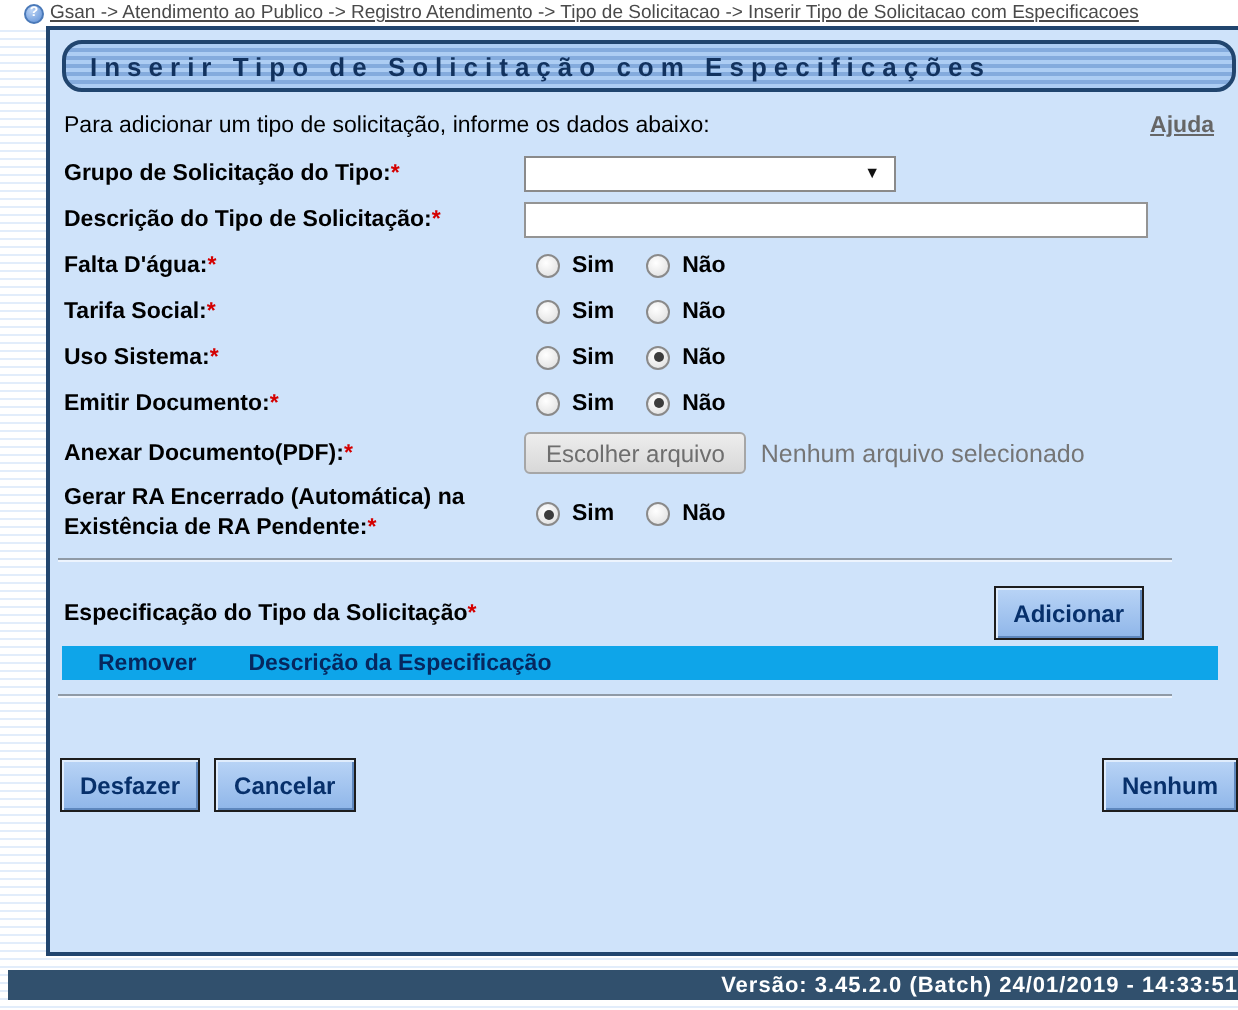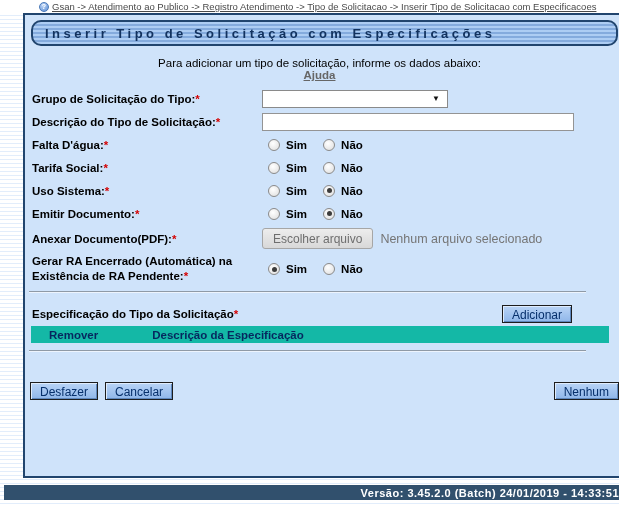--- a/index.html
+++ b/index.html
@@ -4,21 +4,21 @@
 <style>
   html,body{margin:0;padding:0;}
   body{
     width:619px;height:505px;overflow:hidden;position:relative;
     font-family:"Liberation Sans",sans-serif;
     background:repeating-linear-gradient(to bottom,#ffffff 0 3px,#e2edfb 3px 4px);
   }
   
   .breadcrumb-bar{
     position:absolute;top:0;left:0;width:619px;height:13px;background:#ffffff;
-    display:flex;align-items:center;padding-left:39px;box-sizing:border-box;
+    display:flex;align-items:center;padding-left:12px;box-sizing:border-box;
     font-size:9.5px;color:#4a4a4a;white-space:nowrap;overflow:hidden;
   }
   .help-ball{
     width:10px;height:10px;border-radius:50%;flex:0 0 10px;
     background:radial-gradient(circle at 35% 30%,#bcd4f5,#5d8fd6);
     border:1px solid #4a79b8;color:#fff;font-size:7px;font-weight:bold;
     display:flex;align-items:center;justify-content:center;margin-right:3px;box-sizing:border-box;
   }
   .crumb-text{text-decoration:underline;}
   
@@ -28,21 +28,21 @@
   }
   .title-bar{
     margin:5px 6px 0 6px;height:26px;box-sizing:border-box;
     border:2px solid #21456e;border-radius:10px;
     background:repeating-linear-gradient(to bottom,#adcdf3 0 2px,#84abdd 2px 4px);
     display:flex;align-items:center;padding-left:12px;
     color:#12325e;font-weight:bold;font-size:13px;letter-spacing:3.5px;
   }
   .instruction-row{
     display:flex;justify-content:space-between;align-items:center;
-    margin:11px 17px 0 7px;font-size:11.5px;color:#000;flex-direction:column;
+    margin:11px 17px 0 7px;font-size:11.5px;color:#000;
   }
   .help-link{color:#666;font-weight:bold;text-decoration:underline;cursor:pointer;}
   
   .form-area{margin:6px 0 0 7px;}
   .form-row{display:flex;align-items:center;min-height:23px;font-size:11.5px;}
   .form-label{width:230px;font-weight:bold;color:#000;flex:0 0 230px;}
   .req{color:#d40000;font-weight:bold;}
   .text-input{
     width:312px;height:18px;box-sizing:border-box;border:1px solid #949494;
     background:#fff;font-size:11px;font-family:"Liberation Sans",sans-serif;padding:1px 3px;
@@ -77,26 +77,26 @@
   
   .spec-header-row{
     display:flex;justify-content:space-between;align-items:center;
     margin:12px 52px 0 7px;font-size:11.5px;
   }
   .spec-label{font-weight:bold;color:#000;}
   .gsan-button{
     background:linear-gradient(#b9d4f6,#8fb6e9);
     border:1px solid #1d1d1d;
     box-shadow:inset 1px 1px 0 #dfecfc, inset -1px -1px 0 #5e87bd;
-    color:#07306b;font-weight:normal;font-size:12px;font-family:"Liberation Sans",sans-serif;
-    padding:2px 9px;height:18px;cursor:pointer;
+    color:#07306b;font-weight:bold;font-size:12px;font-family:"Liberation Sans",sans-serif;
+    padding:2px 9px;height:27px;cursor:pointer;
   }
   .table-header{
-    margin:3px 15px 0 6px;height:17px;background:#14b8a6;
-    display:flex;align-items:center;font-size:11.5px;font-weight:bold;color:#06275e;gap:28px;
+    margin:3px 15px 0 6px;height:17px;background:#0ea5e9;
+    display:flex;align-items:center;font-size:11.5px;font-weight:bold;color:#06275e;
   }
   .th-remover{margin-left:18px;}
   .th-desc{margin-left:26px;}
   hr.sep2{border:none;border-top:1px solid #8f9aa6;border-bottom:1px solid #edf4fd;margin:7px 38px 0 4px;height:0;}
   
   .actions-row{display:flex;align-items:center;margin:30px 5px 0 5px;}
   .actions-row .gap{width:7px;}
   .spacer{flex:1;}
   
   .footer-bar{

